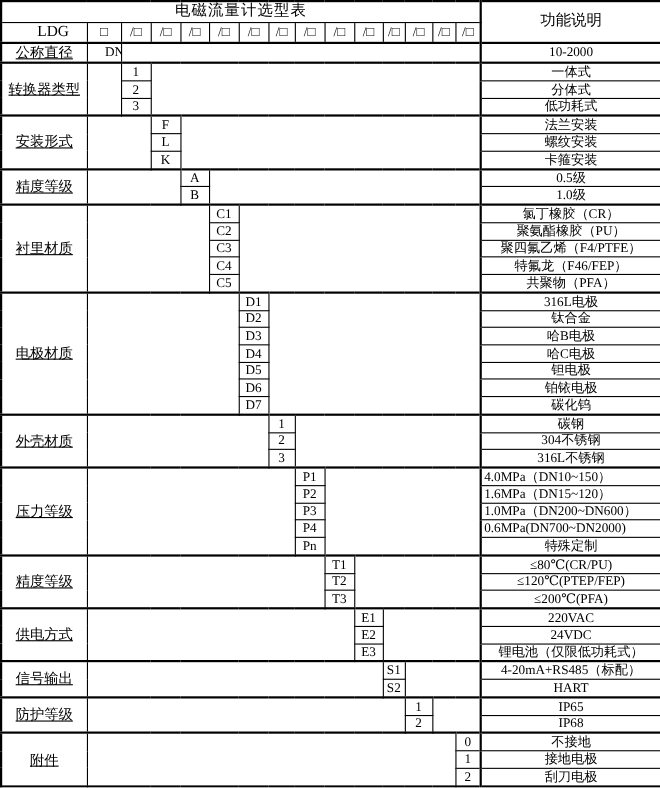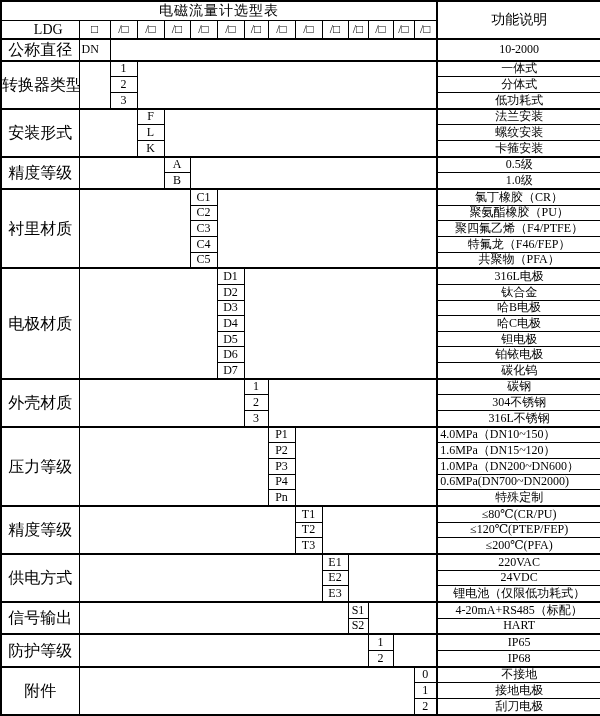--- a/index.html
+++ b/index.html
@@ -8,23 +8,23 @@
     width:600px;height:716px;border-collapse:collapse;table-layout:fixed;
     border:2px solid #000;background:#fff;
   }
   td{border:1px solid #000;padding:0;font-size:12px;line-height:1.1;
      overflow:hidden;white-space:nowrap;text-align:center;vertical-align:middle;}
   tr.gs td{border-top:2px solid #000;}
   td.title{font-size:14px;letter-spacing:1px;}
   td.fhead{font-size:14px;border-left:2px solid #000;}
   td.desc{border-left:2px solid #000;font-size:12px;}
   td.desc.al{text-align:left;padding-left:2px;}
-  td.lbl{font-size:16px;}
+  td.lbl{font-size:13px;text-decoration:underline;}
   td.pfx{text-align:center;padding-left:16px;font-size:14px;}
-  td.dn{text-align:left;padding-left:2px;}
+  td.dn{text-align:left;padding-left:16px;}
   td.code{font-size:12px;}
   tr.hrow{height:19px;padding-left:32px;}
   td.spacer{background:#fff;}
 </style>
 </head>
 <body>
 
 <table class="sel">
 <colgroup>
   <col style="width:78px">

